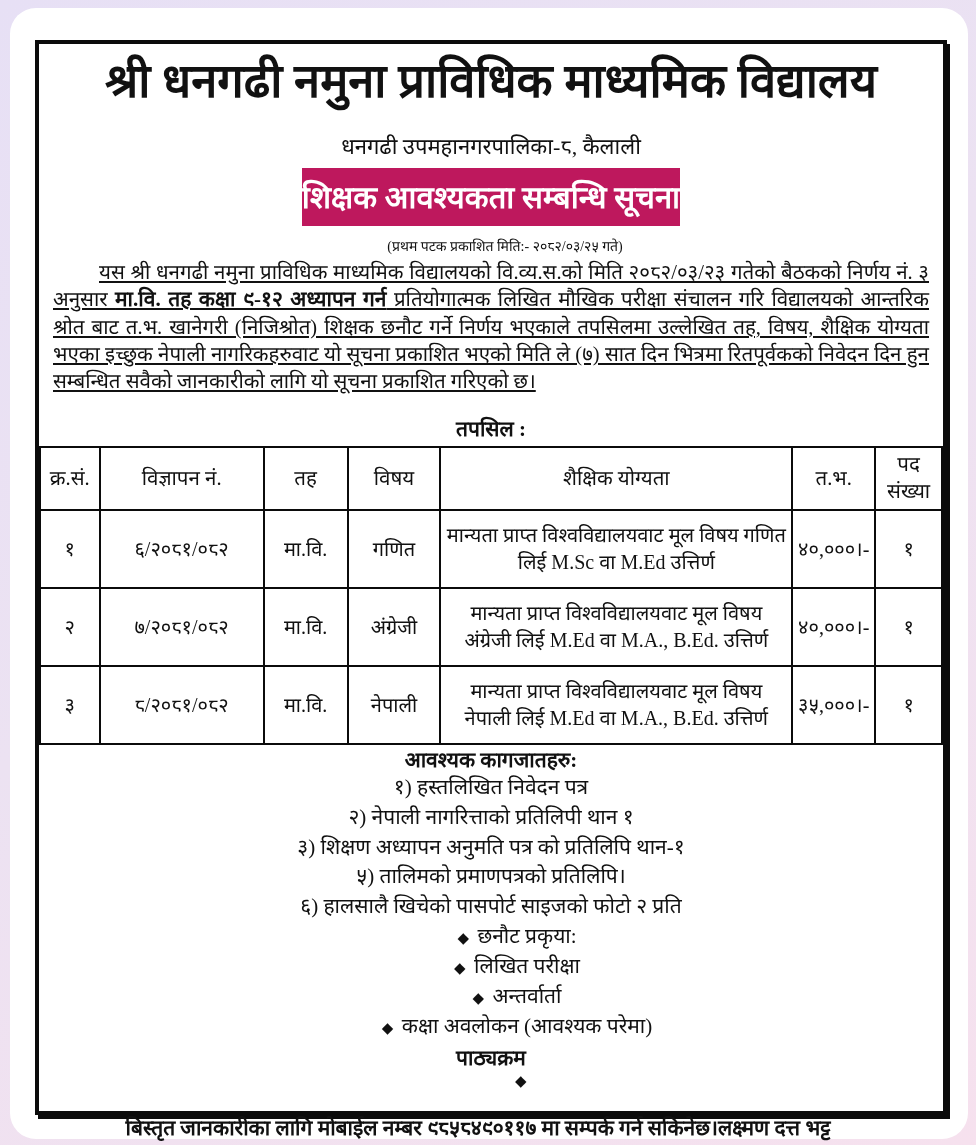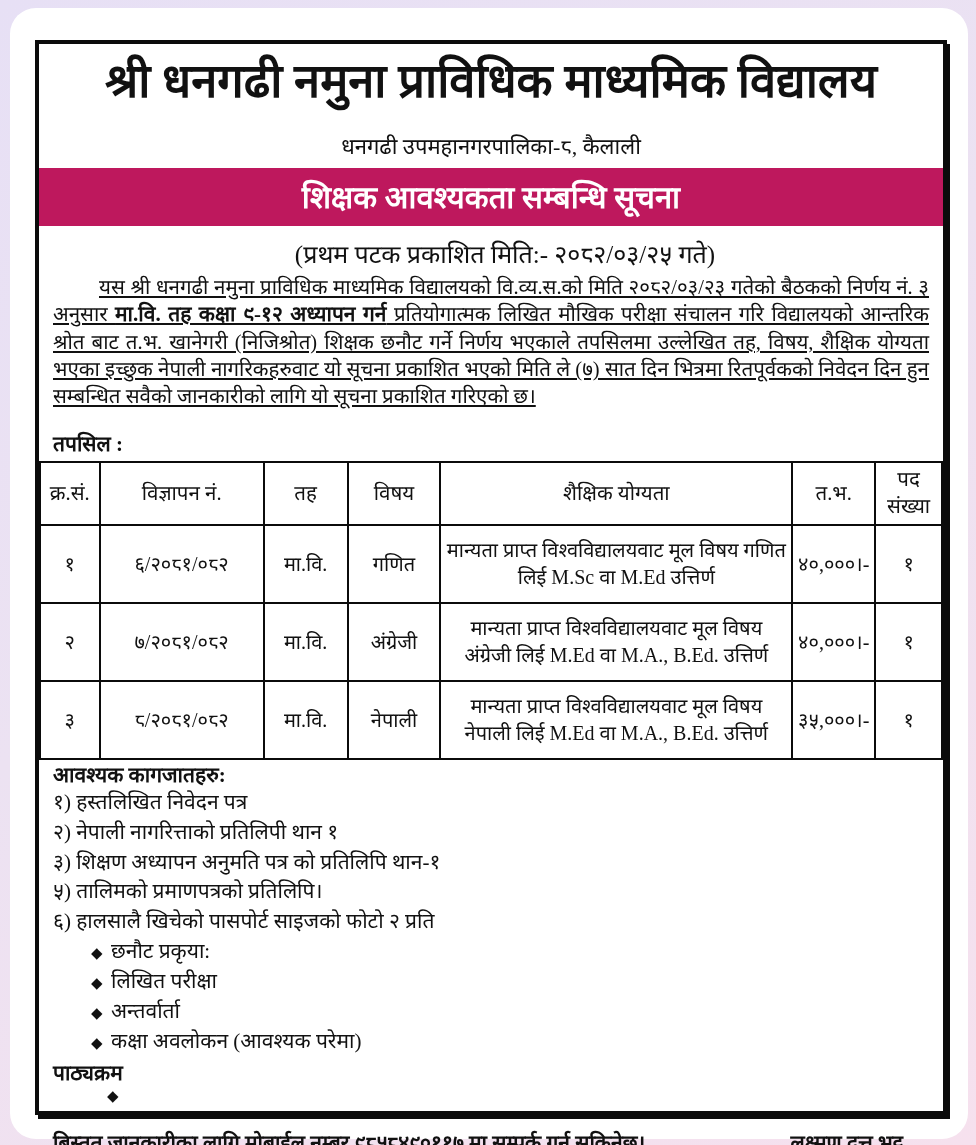--- a/index.html
+++ b/index.html
@@ -13,36 +13,36 @@
   }
   .card {
     position:absolute; left:10px; top:8px; right:8px; bottom:6px;
     background:#ffffff; border-radius:26px;
   }
   .notice {
     position:absolute; left:25px; top:32px; right:21px; bottom:24px;
     border:4px solid #0b0b0b;
     box-shadow:3px 4px 0 0 #0b0b0b;
     background:#fff;
-    display:flex; flex-direction:column;
+    display:flex; flex-direction:column;align-items:center;
   }
   .pad { padding-left:14px; padding-right:14px; }
 
   .school-name {
     text-align:center; font-weight:700; font-size:47px; line-height:1.25;
     margin-top:8px; letter-spacing:0px;
   }
   .address { text-align:center; font-size:22px; margin-top:19px; }
 
   .banner {
     background:#be185d; color:#ffffff; text-align:center;
     font-weight:700; font-size:31px; padding:7px 0 9px 0; margin-top:8px;
   }
 
-  .pubdate { text-align:center; font-size:25px; margin-top:10px;margin-left:28px; }
+  .pubdate { text-align:center; font-size:14px; margin-top:10px;margin-left:28px; }
 
   .body-par {
     font-size:20.5px; line-height:1.33; text-align:justify; margin-top:4px;
     text-indent:46px;
     text-decoration:underline;
   }
   .body-par b { font-size:21px; }
 
   .tapsil { font-weight:700; font-size:21px; margin-top:18px; }
 

